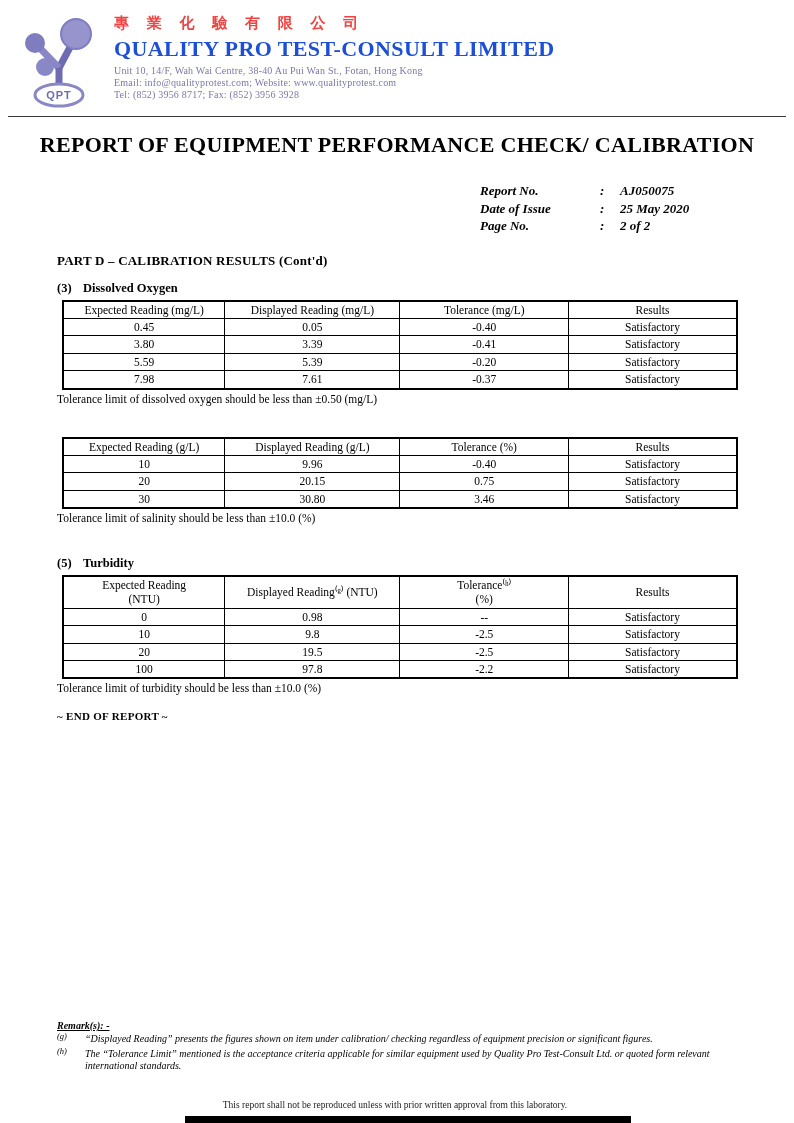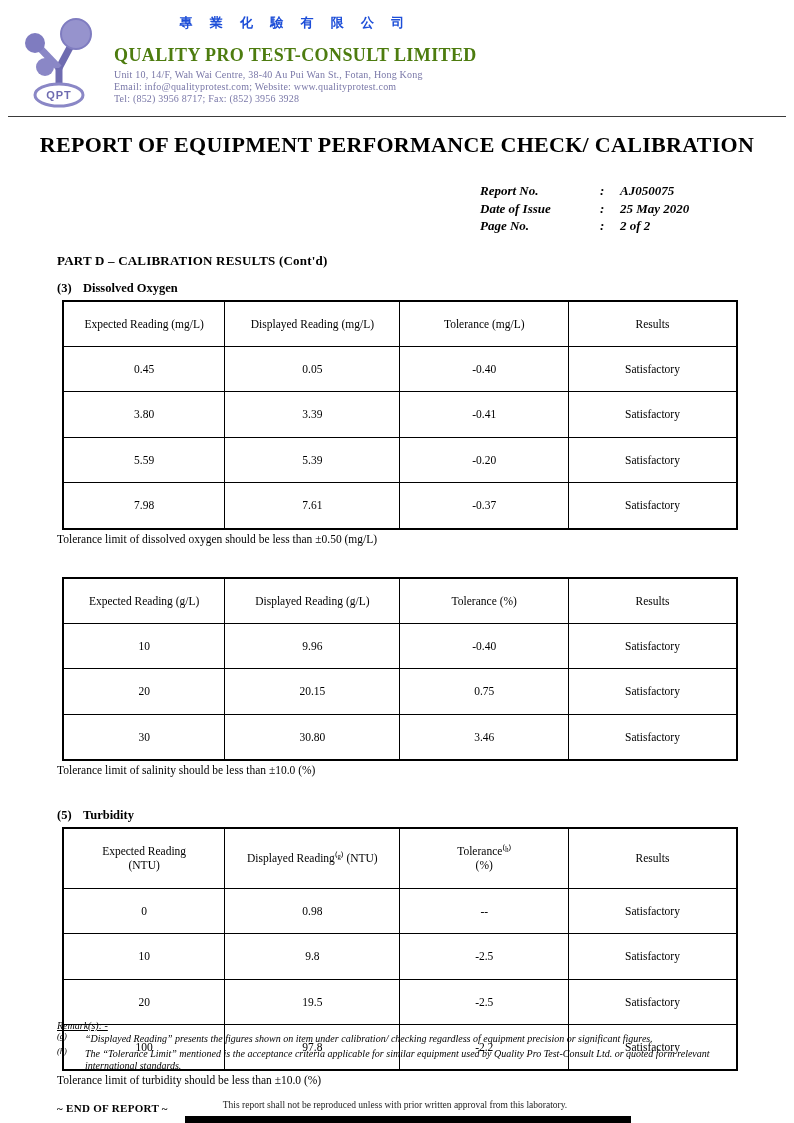--- a/index.html
+++ b/index.html
@@ -4,52 +4,52 @@
 <style>
   * { margin:0; padding:0; box-sizing:border-box; }
   html,body { background:#9a9a9a; }
   body { font-family:"Liberation Serif", serif; color:#000; }
   .page { position:relative; width:794px; height:1123px; margin:0 auto; background:#fff; overflow:hidden; }
 
   
   .header { display:flex; padding:10px 10px 0 12px; }
   .logo { width:92px; height:98px; flex:0 0 auto; }
   .header-text { padding-left:10px; padding-top:4px; }
-  .company-cn { color:#1d4ed8; font-size:13px; font-weight:bold; letter-spacing:7px;text-align:center; }
-  .company-en { color:#4d7c0f; font-size:18px; font-weight:bold; margin-top:13px; letter-spacing:0.4px; }
+  .company-cn { color:#ef4444; font-size:15px; font-weight:bold; letter-spacing:7px; }
+  .company-en { color:#1d4ed8; font-size:22px; font-weight:bold; margin-top:3px; letter-spacing:0.4px; }
   .addr { color:#7a78a8; font-size:10px; margin-top:3px; letter-spacing:0.2px; }
   .addr + .addr { margin-top:1px; }
   .header-rule { border:none; border-top:1.5px solid #3a3a3a; margin:8px 8px 0 8px; }
 
   
   .title { text-align:center; font-size:22px; font-weight:bold; margin-top:15px; letter-spacing:0.3px; }
   .report-info { margin:24px 0 0 480px; font-size:13px; font-weight:bold; }
   .report-info .row { display:flex; line-height:1.35;font-style:italic; }
   .report-info .label { width:120px; }
   .report-info .colon { width:20px; }
 
   
   .content { padding:0 57px; }
   .part-heading { font-size:13px; font-weight:bold; margin-top:18px; letter-spacing:0.2px; }
   .section { margin-top:32px; }
   .section.first { margin-top:12px; }
   .section-heading { font-size:12.5px; font-weight:bold; }
   .section-heading .marker { display:inline-block; width:26px; }
   table.cal { border-collapse:collapse; width:676px; margin:4px 0 0 5px; font-size:11.5px; border:2px solid #000; table-layout:fixed; }
-  .cal th, .cal td { border:1px solid #000; font-weight:normal; text-align:center; padding:15px 4px; line-height:1.25; white-space:pre-line; }
+  .cal th, .cal td { border:1px solid #000; font-weight:normal; text-align:center; padding:1px 4px; line-height:1.25; white-space:pre-line; }
   .cal th:nth-child(1), .cal td:nth-child(1) { width:24%; }
   .cal th:nth-child(2), .cal td:nth-child(2) { width:26%; }
   .cal th:nth-child(3), .cal td:nth-child(3) { width:25%; }
   .cal th:nth-child(4), .cal td:nth-child(4) { width:25%; }
   .note { font-size:11.5px; margin-top:3px; }
   .end-report { font-size:11px; font-weight:bold; margin-top:16px; letter-spacing:0.3px; }
 
   
   .remarks { position:absolute; left:57px; right:57px; top:1020px; font-size:10px; font-style:italic; }
-  .remarks-heading { font-weight:normal; text-decoration:underline; }
+  .remarks-heading { font-weight:bold; text-decoration:underline; }
   .remark-item { display:flex; margin-top:2px; line-height:1.25; }
   .remark-marker { width:28px; flex:0 0 auto; font-size:8.5px; position:relative; top:-2px; }
   .remark-text { flex:1; }
   .footer-note { position:absolute; left:0; right:4px; top:1100px; text-align:center; font-size:9.5px; color:#222; }
   .black-bar { position:absolute; left:185px; bottom:0; width:446px; height:7px; background:#000; }
 </style>
 </head>
 <body>
 
 <div class="page">

